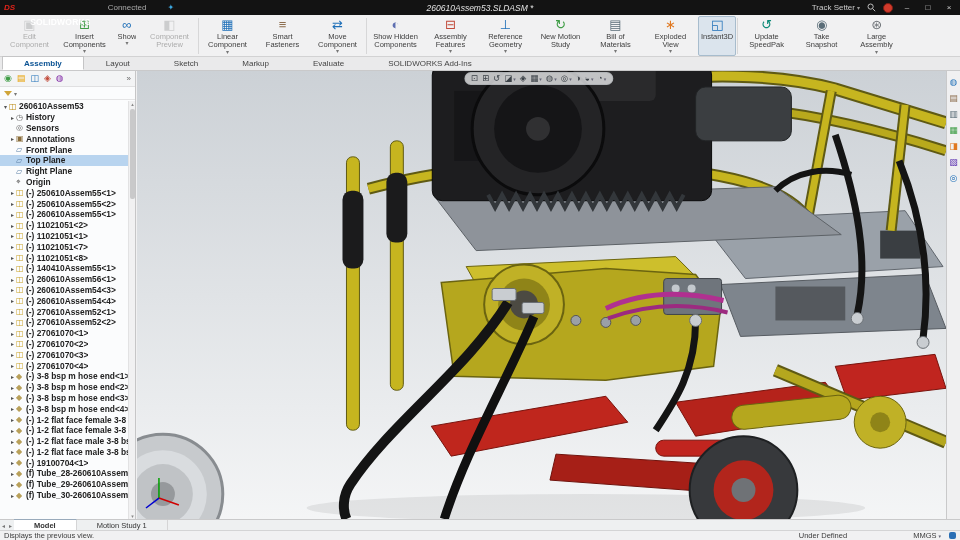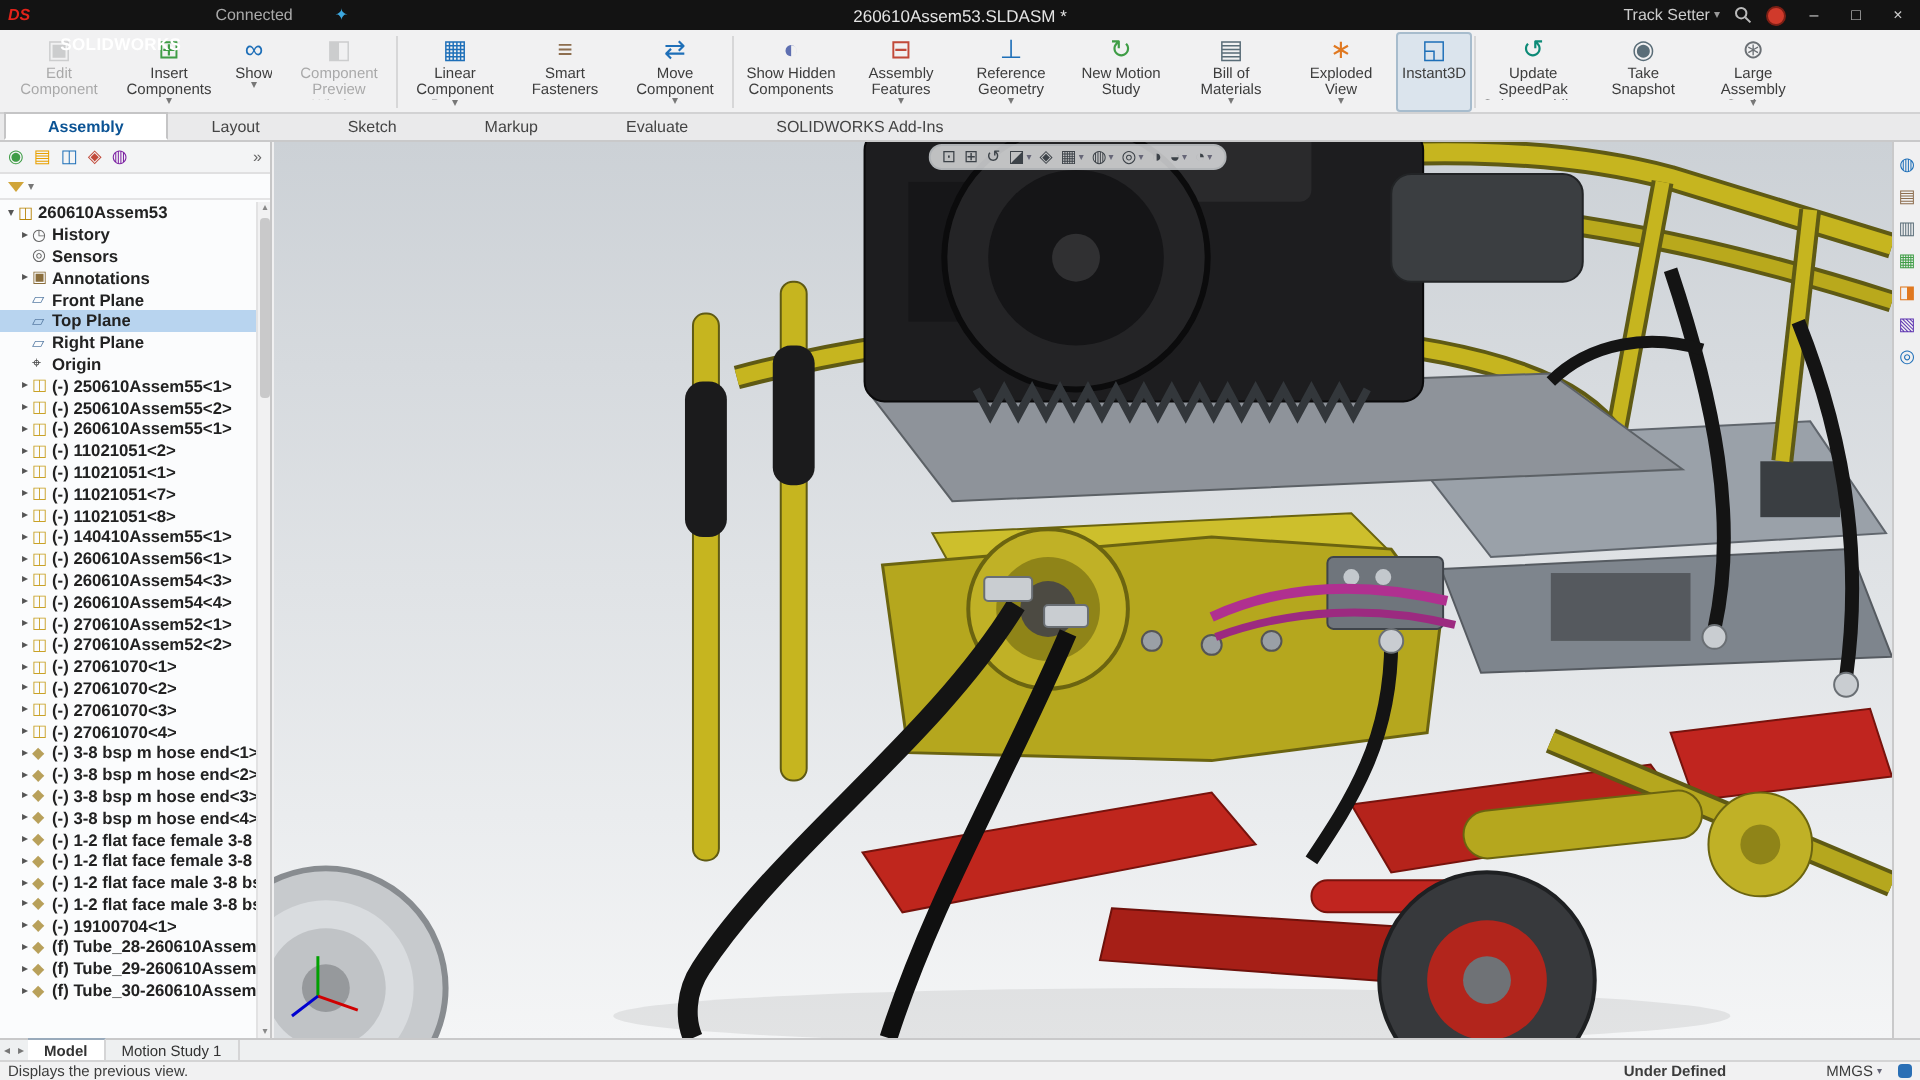--- a/index.html
+++ b/index.html
@@ -7,21 +7,21 @@
   *{box-sizing:border-box;}
 
   
   .titlebar{position:absolute;top:0;left:0;right:0;height:15px;background:#131313;color:#ddd;
     display:flex;align-items:center;font-size:9px;padding:0 4px;z-index:30;}
   .tb-logo{display:flex;align-items:center;gap:15px;}
   .tb-ds{color:#e2231a;font-weight:bold;font-size:8px;font-style:italic;}
   .tb-app{color:#fff;font-weight:bold;font-size:8.5px;letter-spacing:.2px;margin-top:28px;}
   .tb-conn{color:#aaa;font-size:8px;margin-left:2px;}
   .tb-compass{color:#3da8e0;font-size:8px;margin-left:6px;}
-  .tb-title{position:absolute;left:50%;transform:translateX(-50%);color:#e4e4e4;font-size:8.5px;white-space:nowrap;}
+  .tb-title{position:absolute;left:50%;transform:translateX(-50%);color:#e4e4e4;font-size:8.5px;white-space:nowrap;font-style:italic;}
   .tb-right{margin-left:auto;display:flex;align-items:center;gap:7px;}
   .tb-profile{color:#ccc;font-size:8px;display:flex;align-items:center;gap:2px;cursor:default;}
   .tb-profile .dd{font-size:6px;color:#999;}
   .tb-search svg{display:block;}
   .tb-avatar{width:10px;height:10px;border-radius:50%;background:#d03a2b;border:1px solid #7d1f15;}
   .winbtn{color:#ccc;font-size:8px;width:14px;text-align:center;cursor:default;}
 
   
   .ribbon{position:absolute;top:15px;left:0;right:0;height:42px;background:#f1f1f2;
     border-bottom:1px solid #d2d2d3;display:flex;align-items:stretch;padding:1px 2px 0 2px;z-index:20;}
@@ -73,28 +73,28 @@
 
   
   .taskpane{position:absolute;top:71px;right:0;width:14px;bottom:21px;background:#f0f0f1;
     border-left:1px solid #c9c9ca;display:flex;flex-direction:column;align-items:center;gap:6px;padding-top:6px;}
   .tpicon{font-size:9px;line-height:10px;cursor:default;}
 
   
   .bottomtabs{position:absolute;bottom:10px;left:0;right:0;height:11px;background:#eef0f1;
     border-top:1px solid #c9c9ca;display:flex;align-items:stretch;font-size:7.5px;z-index:20;}
   .btnav{color:#777;font-size:6px;padding:1px 2px;display:flex;align-items:center;}
-  .btab{padding:0 8px;display:flex;align-items:center;color:#333;border-right:1px solid #d5d5d6;cursor:default;}
+  .btab{padding:0 20px;display:flex;align-items:center;color:#333;border-right:1px solid #d5d5d6;cursor:default;}
   .btab.active{background:#fff;font-weight:bold;border-top:1px solid #9ab;margin-top:-1px;}
 
   
   .statusbar{position:absolute;bottom:0;left:0;right:0;height:10px;background:#f1f1f2;
     border-top:1px solid #d4d4d5;display:flex;align-items:center;font-size:7.5px;color:#3c3c3c;
     padding:0 4px;z-index:20;}
-  .sb-state{margin-left:auto;margin-right:50px;font-weight:bold;}
+  .sb-state{margin-left:auto;margin-right:66px;}
   .sb-units{display:flex;align-items:center;gap:2px;margin-right:8px;}
   .sb-dd{font-size:5px;color:#667;}
   .sb-badge{width:7px;height:7px;border-radius:2px;background:#2a6fb5;}
 </style>
 </head>
 <body>
 
 <div class="titlebar">
   <div class="tb-logo">
     <span class="tb-ds">DS</span>

